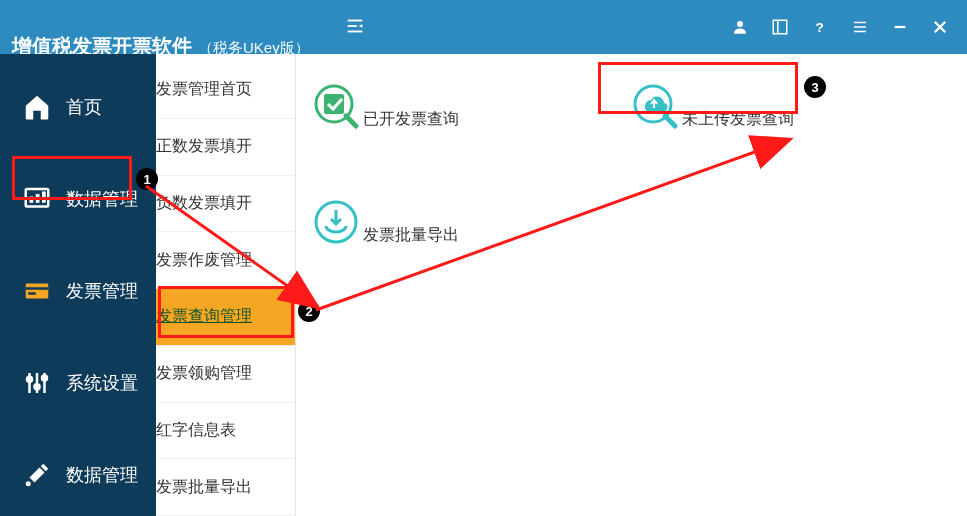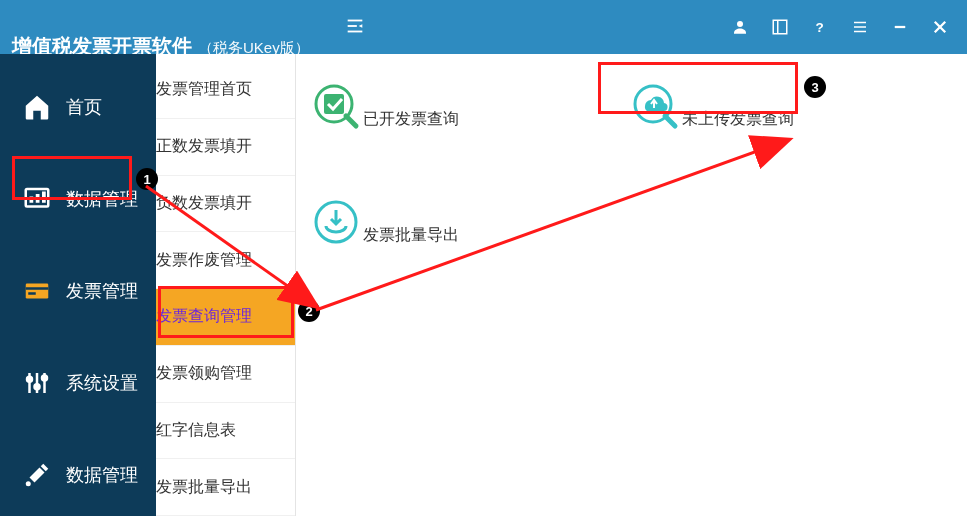--- a/index.html
+++ b/index.html
@@ -59,22 +59,23 @@
     display: flex;
     align-items: center;
     justify-content: flex-start;
     font-size: 16px;
     color: #333;
     cursor: pointer;
     border-bottom: 1px solid #f0f0f0;
   }
   .sub-item.active {
     background: #f5a623;
-    color: #6d28d9;
+    color: #14532d;
     font-weight: 500;
+    text-decoration: underline;
   }
   .content {
     flex: 1;
     background: #fff;
     position: relative;
     padding: 24px 10px;
   }
   .tiles { display: flex; flex-wrap: wrap; gap: 60px 160px; }
   .tile {
     display: flex;

